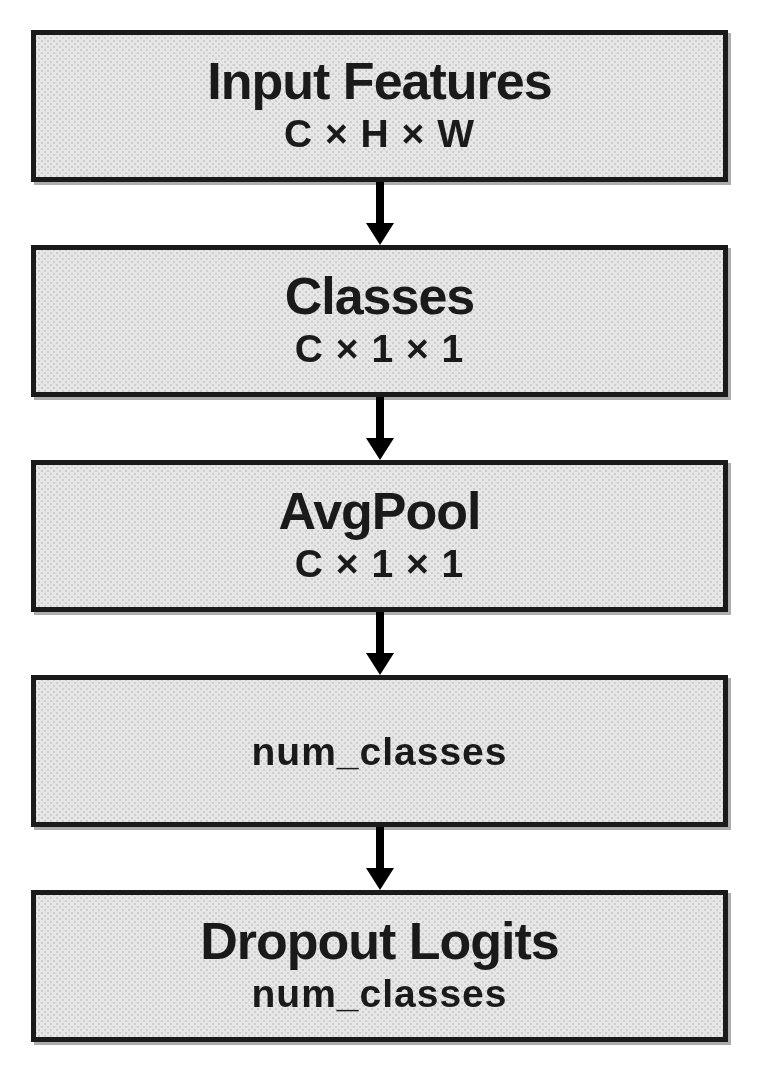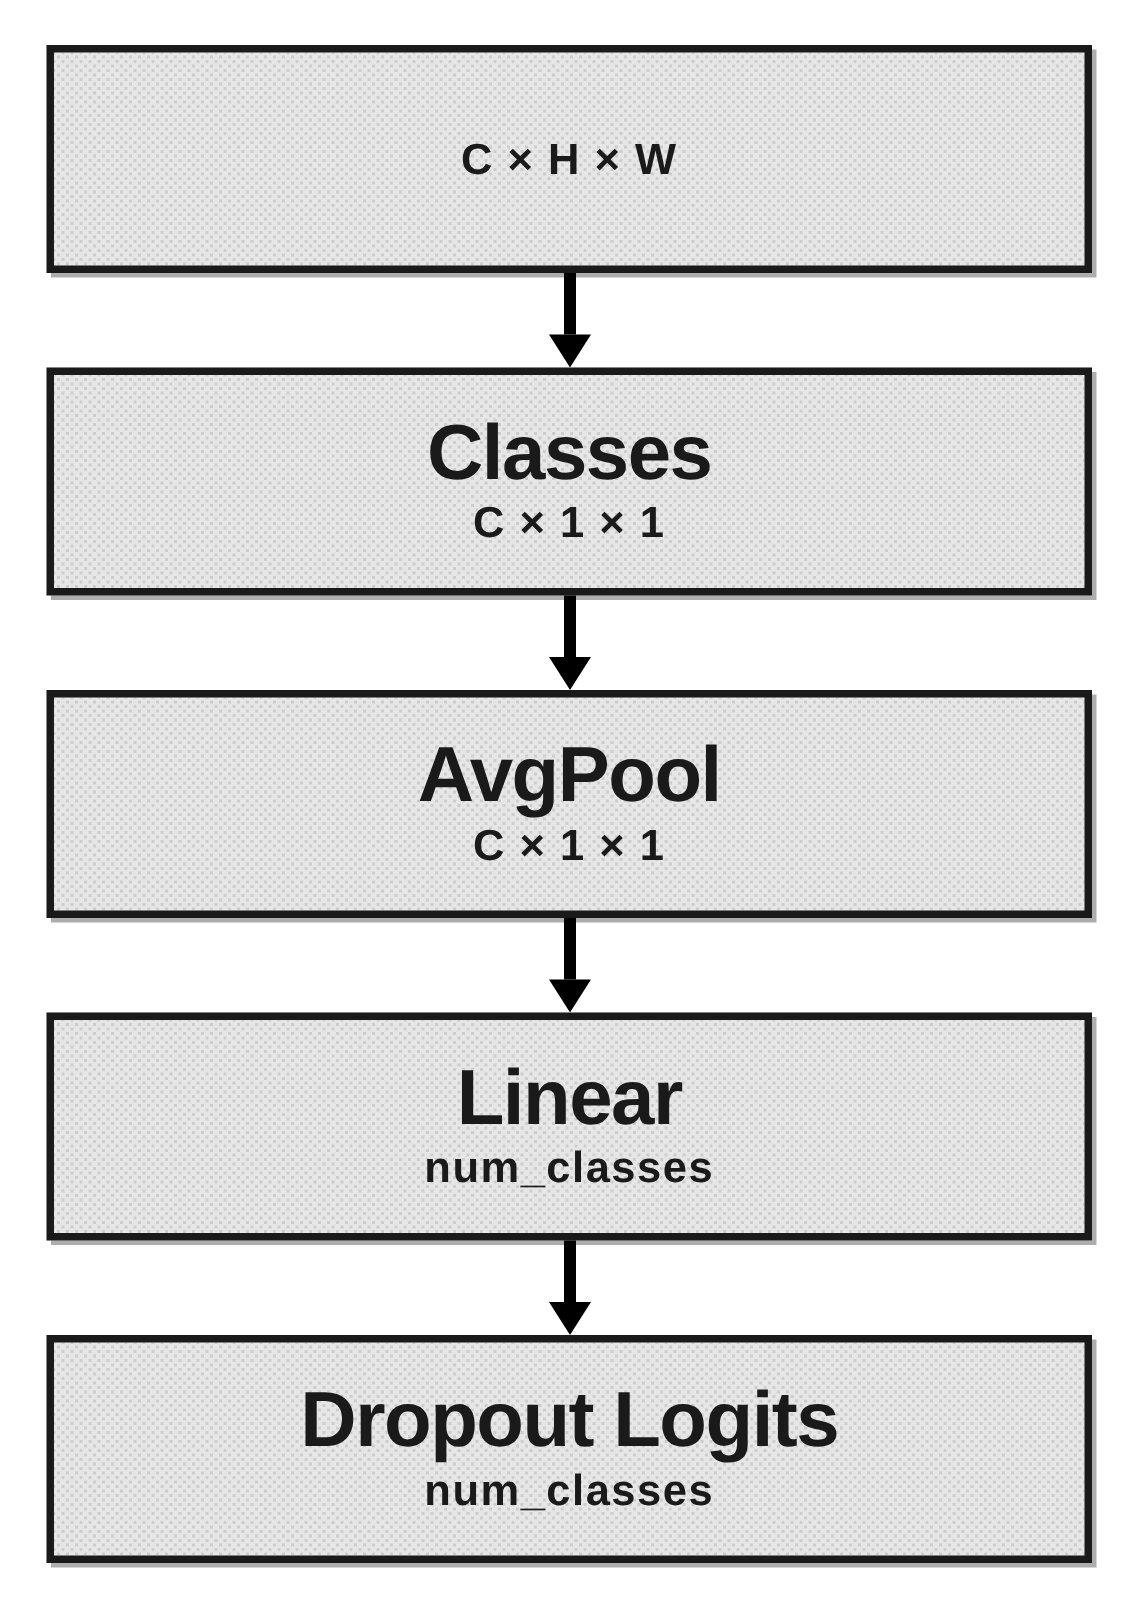--- a/index.html
+++ b/index.html
@@ -43,21 +43,21 @@
     text-align: center;
   }
   .node-title {
     font-size: 52px;
     font-weight: 700;
     line-height: 1.05;
     color: var(--text-color);
     letter-spacing: -1px;
   }
   .node-subtitle {
-    font-size: 29px;
+    font-size: 39px;
     font-weight: 700;
     line-height: 1.2;
     margin-top: 2px;
     color: var(--text-color);
     letter-spacing: 1px;
   }
   .arrow {
     flex: 0 0 63px;
     height: 63px;
     display: flex;
@@ -77,20 +77,21 @@
     border-right: 14px solid transparent;
     border-top: 22px solid var(--arrow-color);
   }
 </style>
 </head>
 <body>
 
 <div class="canvas">
 
   <div class="node">
+    <div class="node-title">Input Features</div>
     <div class="node-subtitle">C × H × W</div>
   </div>
 
   <div class="arrow">
     <div class="arrow-shaft"></div>
     <div class="arrow-head"></div>
   </div>
 
   <div class="node">
     <div class="node-title">Classes</div>
@@ -106,21 +107,20 @@
     <div class="node-title">AvgPool</div>
     <div class="node-subtitle">C × 1 × 1</div>
   </div>
 
   <div class="arrow">
     <div class="arrow-shaft"></div>
     <div class="arrow-head"></div>
   </div>
 
   <div class="node">
-    <div class="node-title">Linear</div>
     <div class="node-subtitle">num_classes</div>
   </div>
 
   <div class="arrow">
     <div class="arrow-shaft"></div>
     <div class="arrow-head"></div>
   </div>
 
   <div class="node">
     <div class="node-title">Dropout Logits</div>

